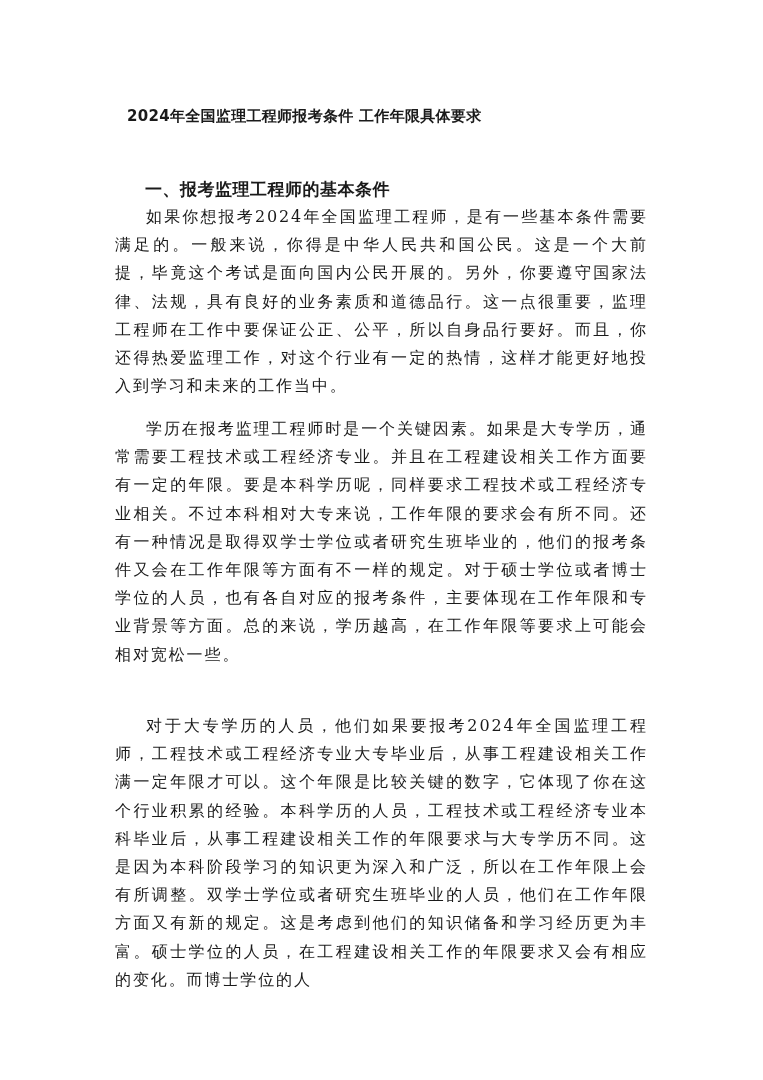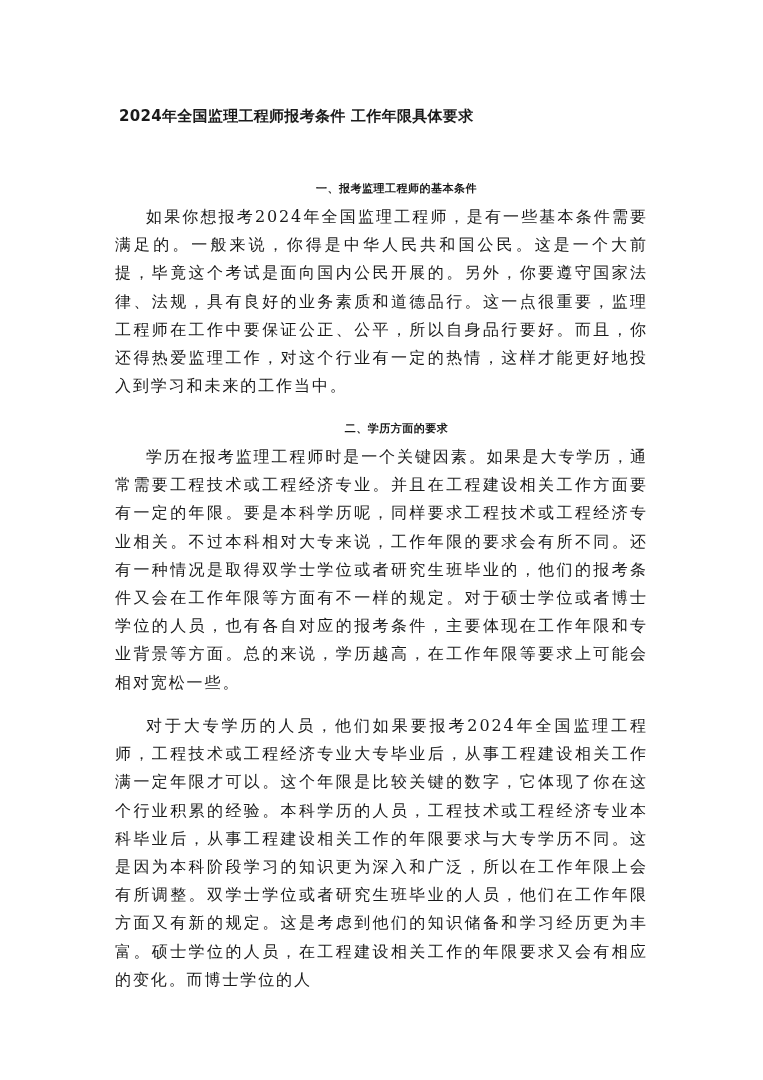--- a/index.html
+++ b/index.html
@@ -17,42 +17,41 @@
     }
     .page {
       position: absolute;
       left: 115px;
       top: 0;
       width: 533px;
     }
     .doc-title {
       position: absolute;
       top: 107px;
-      left: 4px;
+      left: 12px;
       font-family: "DejaVu Sans", "Liberation Sans", sans-serif;
       font-weight: bold;
       font-size: 15px;
       letter-spacing: 0.3px;
       white-space: nowrap;
       margin: 0;
     }
     .section {
       position: absolute;
       left: 0;
       width: 533px;
     }
     .section-heading {
       font-family: "DejaVu Sans", "Liberation Sans", sans-serif;
       font-weight: bold;
-      font-size: 11px;
+      font-size: 17px;
       margin: 0 0 0 30px;
       height: 28px;
       line-height: 28px;
       letter-spacing: 0.5px;
-      text-align: center;
     }
     .section-body {
       margin: 0;
       font-size: 16px;
       line-height: 28.2px;
       text-indent: 31px;
       text-align: justify;
       letter-spacing: 1.9px;
       word-break: break-all;
     }
@@ -65,20 +64,19 @@
 
 <div class="page">
   <h1 class="doc-title">2024年全国监理工程师报考条件 工作年限具体要求</h1>
 
   <div class="section" id="sec1">
     <h2 class="section-heading">一、报考监理工程师的基本条件</h2>
     <p class="section-body">如果你想报考2024年全国监理工程师，是有一些基本条件需要满足的。一般来说，你得是中华人民共和国公民。这是一个大前提，毕竟这个考试是面向国内公民开展的。另外，你要遵守国家法律、法规，具有良好的业务素质和道德品行。这一点很重要，监理工程师在工作中要保证公正、公平，所以自身品行要好。而且，你还得热爱监理工作，对这个行业有一定的热情，这样才能更好地投入到学习和未来的工作当中。</p>
   </div>
 
   <div class="section" id="sec2">
-    <h2 class="section-heading">二、学历方面的要求</h2>
     <p class="section-body">学历在报考监理工程师时是一个关键因素。如果是大专学历，通常需要工程技术或工程经济专业。并且在工程建设相关工作方面要有一定的年限。要是本科学历呢，同样要求工程技术或工程经济专业相关。不过本科相对大专来说，工作年限的要求会有所不同。还有一种情况是取得双学士学位或者研究生班毕业的，他们的报考条件又会在工作年限等方面有不一样的规定。对于硕士学位或者博士学位的人员，也有各自对应的报考条件，主要体现在工作年限和专业背景等方面。总的来说，学历越高，在工作年限等要求上可能会相对宽松一些。</p>
   </div>
 
   <div class="section" id="sec3">
     <p class="section-body">对于大专学历的人员，他们如果要报考2024年全国监理工程师，工程技术或工程经济专业大专毕业后，从事工程建设相关工作满一定年限才可以。这个年限是比较关键的数字，它体现了你在这个行业积累的经验。本科学历的人员，工程技术或工程经济专业本科毕业后，从事工程建设相关工作的年限要求与大专学历不同。这是因为本科阶段学习的知识更为深入和广泛，所以在工作年限上会有所调整。双学士学位或者研究生班毕业的人员，他们在工作年限方面又有新的规定。这是考虑到他们的知识储备和学习经历更为丰富。硕士学位的人员，在工程建设相关工作的年限要求又会有相应的变化。而博士学位的人</p>
   </div>
 </div>
 
 </body></html>

